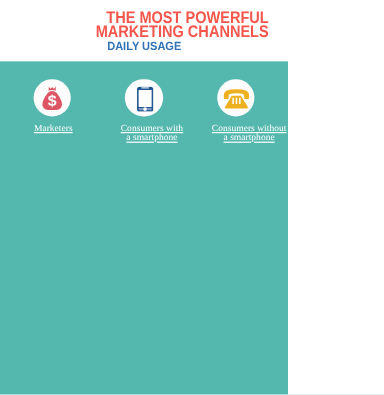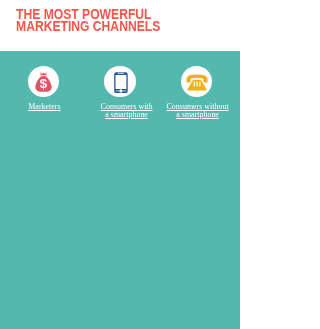--- a/index.html
+++ b/index.html
@@ -2,21 +2,21 @@
 <html><head>
 <meta charset="utf-8">
 <style>
   html,body{margin:0;padding:0;}
   body{width:240px;height:329px;overflow:hidden;background:#ffffff;
        font-family:"Liberation Sans",sans-serif;}
   #page{position:relative;width:240px;height:329px;overflow:hidden;background:#ffffff;}
 
   
   .hdr{position:absolute;left:0;top:0;width:240px;height:51px;background:#ffffff;}
-  .title{position:absolute;left:0;top:7.7px;width:240px;text-align:left;
+  .title{position:absolute;left:0;top:7.7px;width:240px;text-align:right;
         color:#f4564c;font-weight:bold;font-size:14px;line-height:12px;
         font-family:"Liberation Sans",sans-serif;}
   .title > div{transform:scaleX(0.866);}
   .subtitle{position:absolute;left:0;top:34.6px;width:240px;text-align:center;
         color:#2f72b5;font-weight:bold;font-size:9.9px;line-height:10px;}
   .subtitle > span{display:inline-block;transform:scaleX(0.93);}
 
   
   .body-bg{position:absolute;left:0;top:51px;width:240px;height:278px;background:#55b8af;}
 
@@ -31,20 +31,21 @@
 </head>
 <body>
 
 <div id="page">
   <div class="body-bg"></div>
   <div class="hdr">
     <div class="title">
       <div>THE MOST POWERFUL</div>
       <div>MARKETING CHANNELS</div>
     </div>
+    <div class="subtitle"><span>DAILY USAGE</span></div>
   </div>
 
   <div class="legend">
 
     <div class="circle" style="left:28.2px;top:66.3px;width:31.2px;height:31.2px;"></div>
     <svg class="icon-svg" style="left:35.4px;top:71.2px;width:17.0px;height:20.8px;" viewBox="0 0 170 208">
       <g fill="#dd5564">
         <path d="M58 4 Q60 24 70 30 Q78 22 85 14 Q92 22 100 30 Q110 24 112 4 L116 44 Q85 38 54 44 Z"></path>
         <path d="M85 48 Q63 48 48 66 Q22 96 8 134 Q-3 166 12 188 Q26 207 55 207 L115 207 Q144 207 158 188 Q173 166 162 134 Q148 96 122 66 Q107 48 85 48 Z"></path>
       </g>
@@ -73,18 +74,18 @@
       <g fill="#edb11f">
         <path d="M5 48 Q5 4 110 4 Q215 4 215 48 L215 76 Q215 86 205 86 L184 86 Q174 86 174 76 L174 56 Q174 38 110 38 Q46 38 46 56 L46 76 Q46 86 36 86 L15 86 Q5 86 5 76 Z"></path>
         <path d="M80 58 L140 58 Q150 58 154 68 L203 148 Q212 164 196 164 L24 164 Q8 164 17 148 L66 68 Q70 58 80 58 Z"></path>
       </g>
       <g fill="#fdfdfd">
         <rect x="76" y="74" width="13" height="52" rx="3"></rect>
         <rect x="104" y="74" width="13" height="52" rx="3"></rect>
         <rect x="132" y="74" width="13" height="52" rx="3"></rect>
       </g>
     </svg>
-    <div class="iclabel" style="left:154px;top:103.2px;width:87.2px;">
+    <div class="iclabel" style="left:164px;top:103.2px;width:87.2px;">
       <div>Consumers without</div>
       <div>a smartphone</div>
     </div>
   </div>
 </div>
 
 </body></html>

